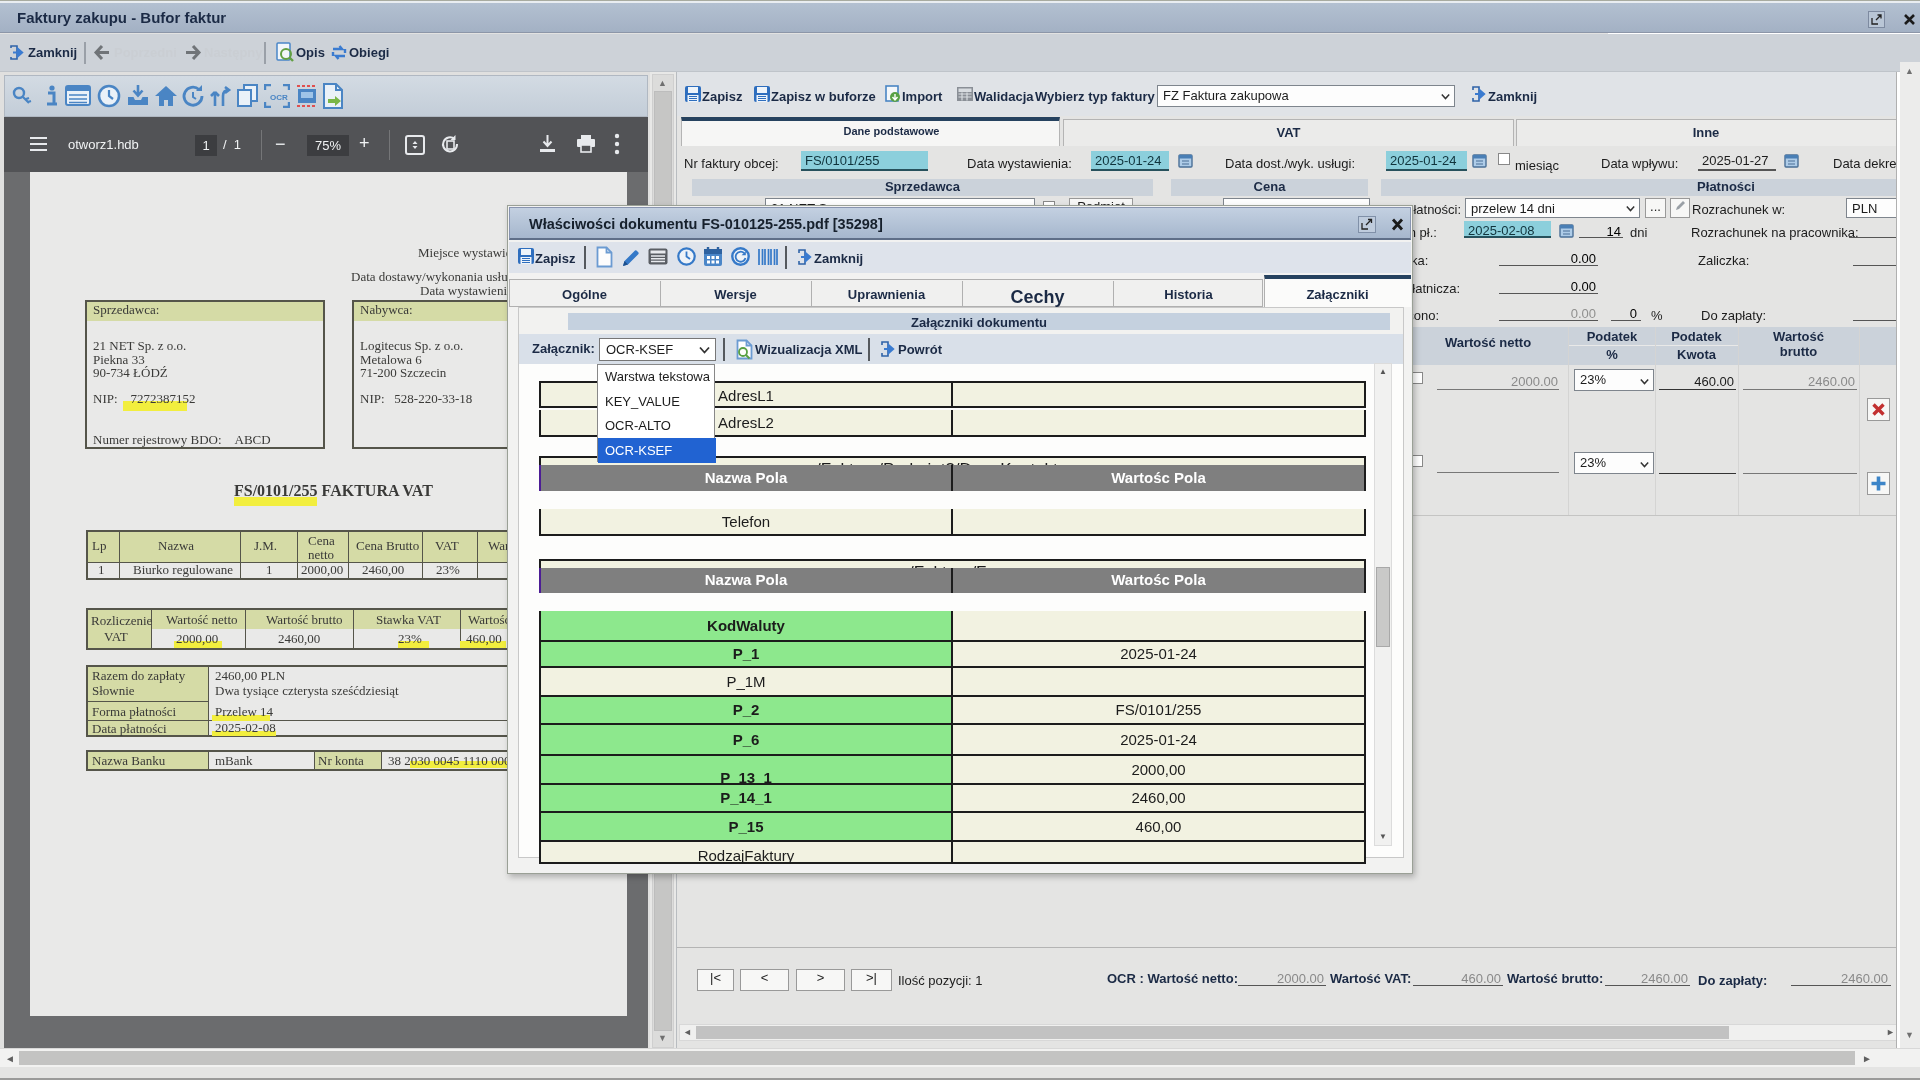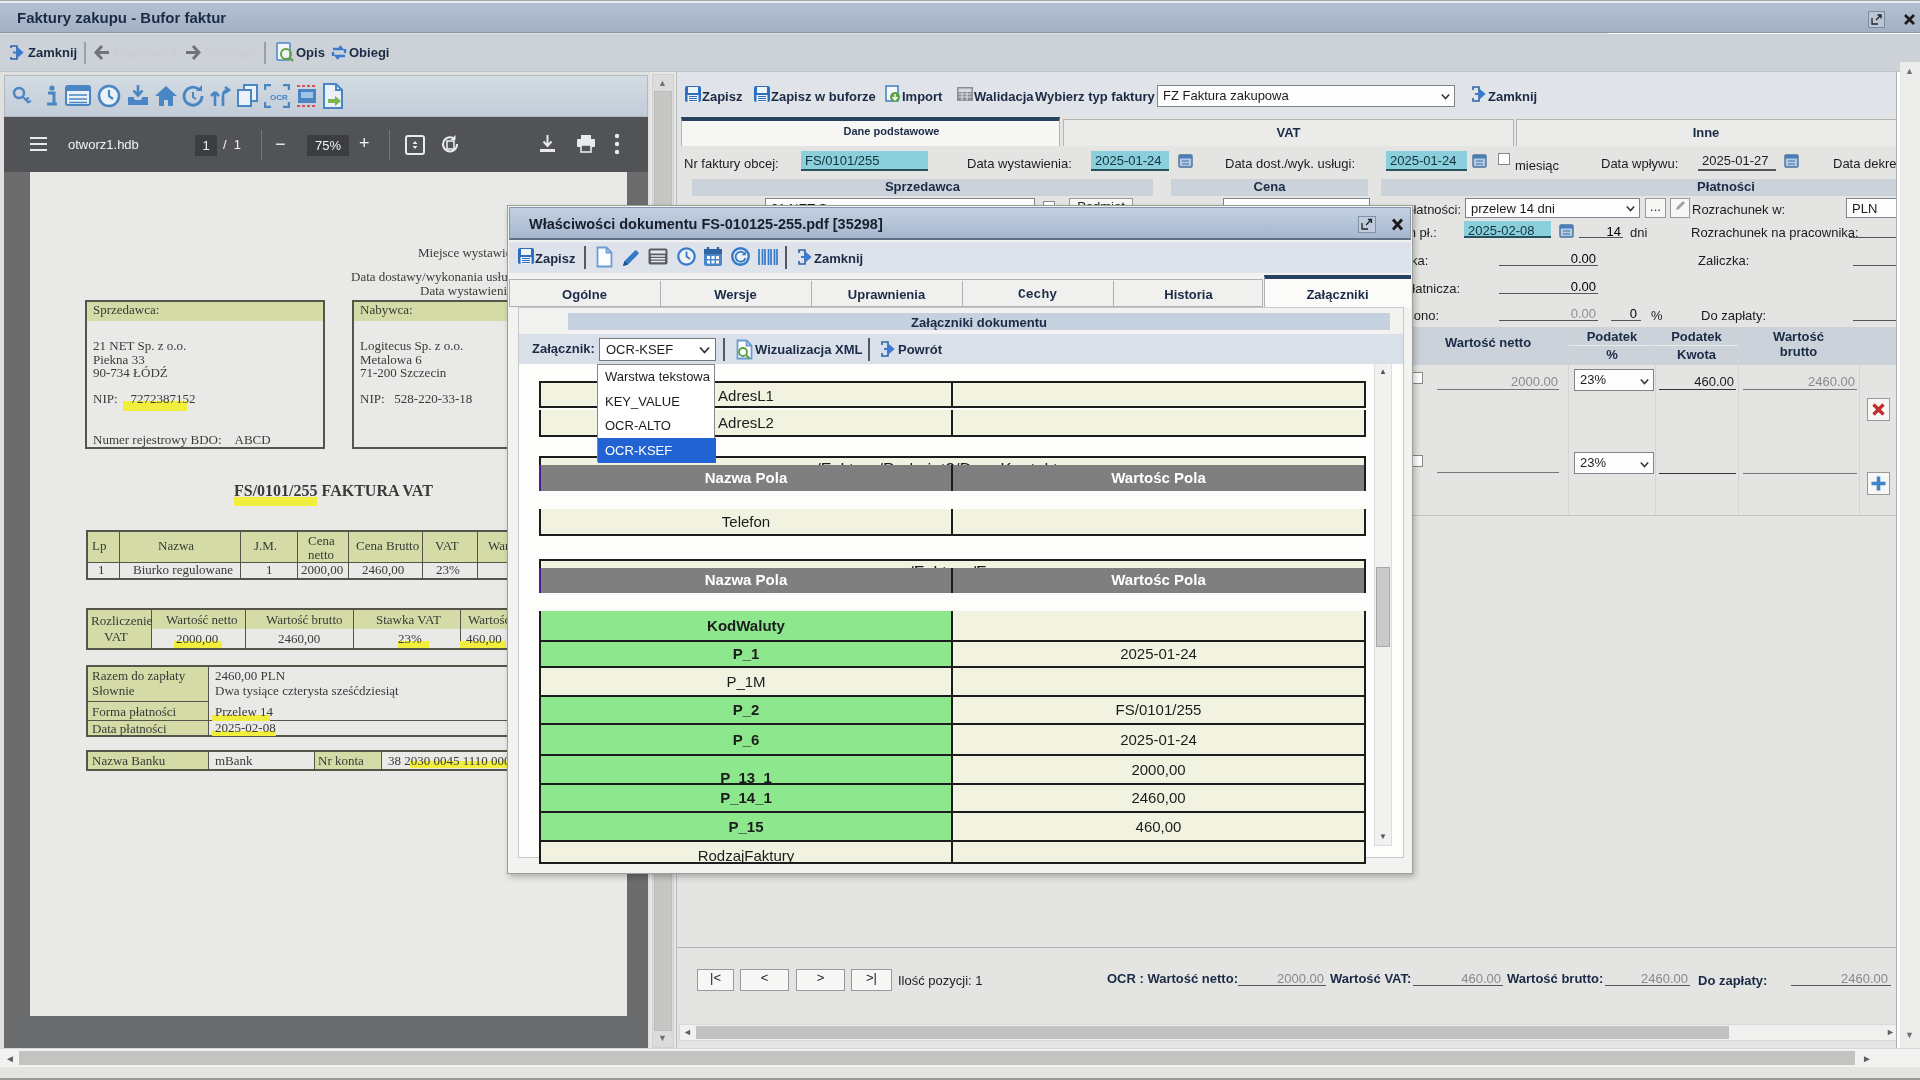--- a/index.html
+++ b/index.html
@@ -572,21 +572,21 @@
   <div class="abs" style="left:1px;top:69px;width:902px;height:32px;background:#f2f2f1;">
     <div class="abs" style="left:0;top:4px;width:754px;height:28px;background:#f0f0ef;border:1px solid #b0b0b0;"></div>
     <div class="abs" style="left:755px;top:0;width:147px;height:32px;background:#fbfbfa;border-top:4px solid #26425f;border-left:1px solid #b0b0b0;"></div>
     <div class="abs" style="left:151px;top:6px;width:1px;height:25px;background:#b0b0b0;"></div>
     <div class="abs" style="left:302px;top:6px;width:1px;height:25px;background:#b0b0b0;"></div>
     <div class="abs" style="left:453px;top:6px;width:1px;height:25px;background:#b0b0b0;"></div>
     <div class="abs" style="left:604px;top:6px;width:1px;height:25px;background:#b0b0b0;"></div>
     <div class="abs b navy" style="left:0;top:12px;width:151px;text-align:center;font-size:13px;">Ogólne</div>
     <div class="abs b navy" style="left:151px;top:12px;width:151px;text-align:center;font-size:13px;">Wersje</div>
     <div class="abs b navy" style="left:302px;top:12px;width:151px;text-align:center;font-size:13px;">Uprawnienia</div>
-    <div class="abs b navy" style="left:453px;top:12px;width:151px;text-align:center;font-size:13px;font-family:Liberation Mono, monospace;">Cechy</div>
+    <div class="abs b navy" style="left:453px;top:12px;width:151px;text-align:center;font-size:18px;">Cechy</div>
     <div class="abs b navy" style="left:604px;top:12px;width:151px;text-align:center;font-size:13px;">Historia</div>
     <div class="abs b navy" style="left:755px;top:12px;width:147px;text-align:center;font-size:13px;">Załączniki</div>
   </div>
 
   <div class="abs" style="left:10px;top:101px;width:886px;height:551px;background:#f2f2f0;border:1px solid #c8c8c8;"></div>
   <div class="abs" style="left:11px;top:158px;width:884px;height:493px;background:#fdfdfc;"></div>
   <div class="abs" style="left:60px;top:107px;width:822px;height:17px;background:#c5d1df;"></div>
   <div class="abs b navy" style="left:60px;top:109px;width:822px;text-align:center;font-size:13px;">Załączniki dokumentu</div>
   <div class="abs" style="left:11px;top:128px;width:884px;height:30px;background:#d9e0e9;">
     <div class="abs b navy" style="left:13px;top:7px;font-size:13px;">Załącznik:</div>

